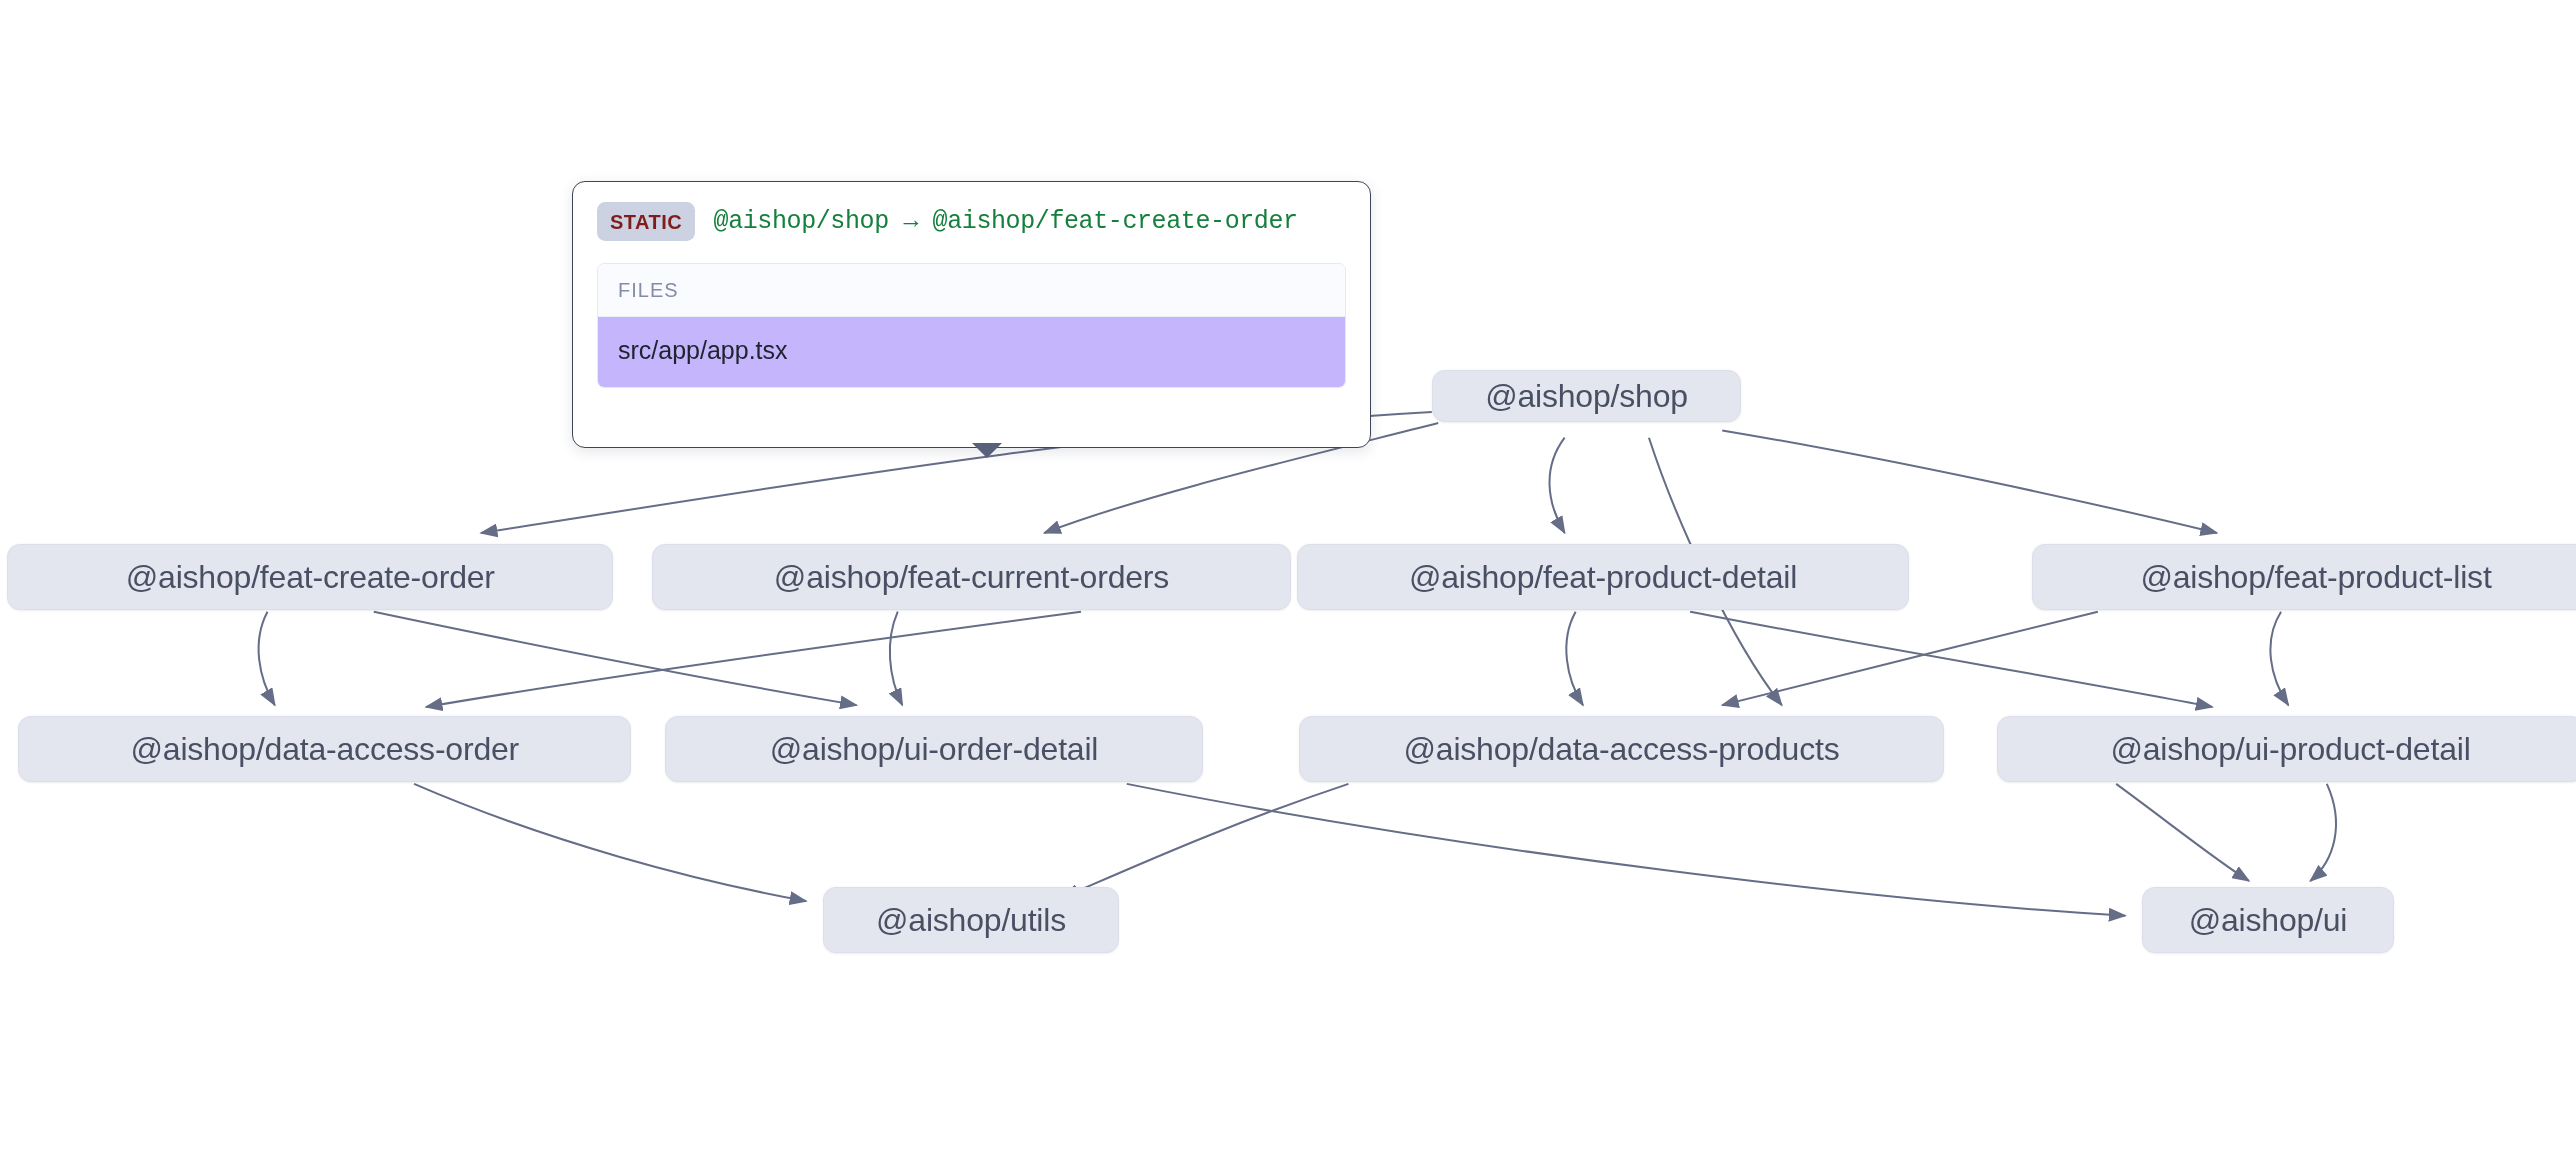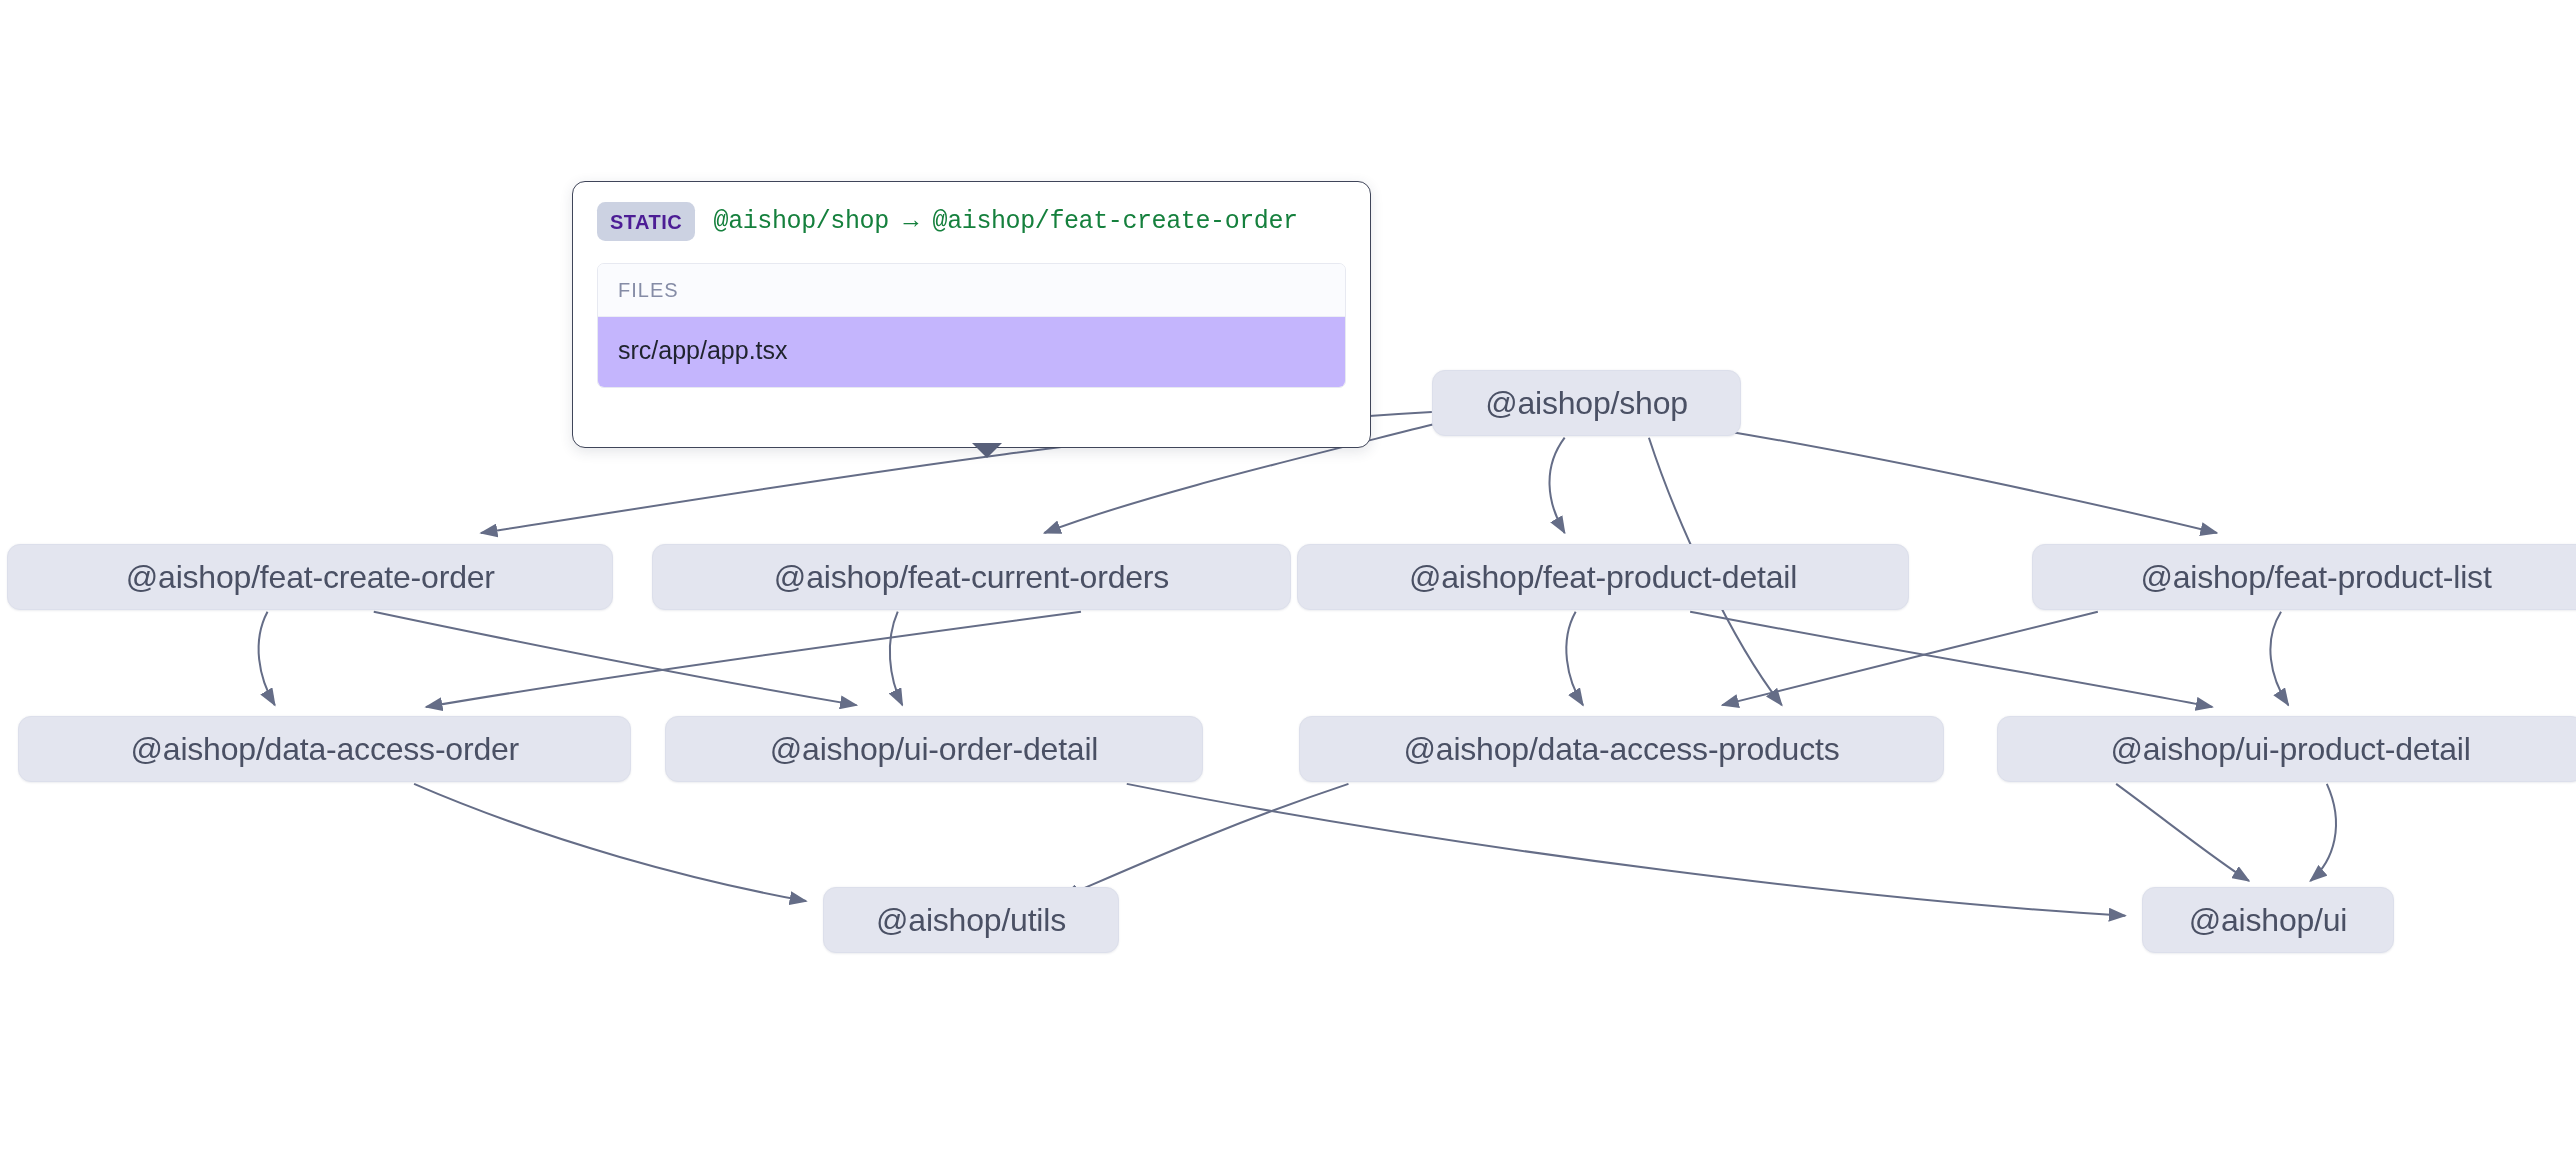--- a/index.html
+++ b/index.html
@@ -71,21 +71,21 @@
 
   .tooltip-header {
     display: flex;
     align-items: center;
     gap: 18.3px;
     margin-bottom: 22px;
   }
 
   .static-badge {
     background: #ccd2e2;
-    color: #4c1d95;
+    color: #7f1d1d;
     border-radius: 8.2px;
     padding: 10px 13px 9.2px 13px;
     font-size: 20px;
     font-weight: bold;
     letter-spacing: 0.5px;
     line-height: 1;
     font-family: "Liberation Sans", sans-serif;
   }
 
   .tooltip-title {
@@ -150,21 +150,21 @@
         <path d="M 2490 668 C 2470 700 2478 740 2498 770" fill="none" stroke="#656d87" stroke-width="2.2" marker-end="url(#arrowhead)"></path>
         <path d="M 452 856 C 600 920 760 962 880 984" fill="none" stroke="#656d87" stroke-width="2.2" marker-end="url(#arrowhead)"></path>
         <path d="M 1230 856 C 1600 930 2060 985 2320 1000" fill="none" stroke="#656d87" stroke-width="2.2" marker-end="url(#arrowhead)"></path>
         <path d="M 1472 856 C 1340 900 1230 950 1160 980" fill="none" stroke="#656d87" stroke-width="2.2" marker-end="url(#arrowhead)"></path>
         <path d="M 2310 856 C 2370 900 2420 940 2455 962" fill="none" stroke="#656d87" stroke-width="2.2" marker-end="url(#arrowhead)"></path>
         <path d="M 2540 856 C 2560 900 2548 940 2522 962" fill="none" stroke="#656d87" stroke-width="2.2" marker-end="url(#arrowhead)"></path>
       </g>
   </svg>
 
   <div id="nodes-group">
-      <div class="graph-node" style="left: 1432px; top: 370px; width: 309px; height: 66px;">
+      <div class="graph-node" style="left: 1432px; top: 370px; width: 309px; height: 52px;">
         <span>@aishop/shop</span>
       </div>
       <div class="graph-node" style="left: 7.3px; top: 544px; width: 606px; height: 66px;">
         <span>@aishop/feat-create-order</span>
       </div>
       <div class="graph-node" style="left: 652px; top: 544px; width: 639px; height: 66px;">
         <span>@aishop/feat-current-orders</span>
       </div>
       <div class="graph-node" style="left: 1297px; top: 544px; width: 612px; height: 66px;">
         <span>@aishop/feat-product-detail</span>

